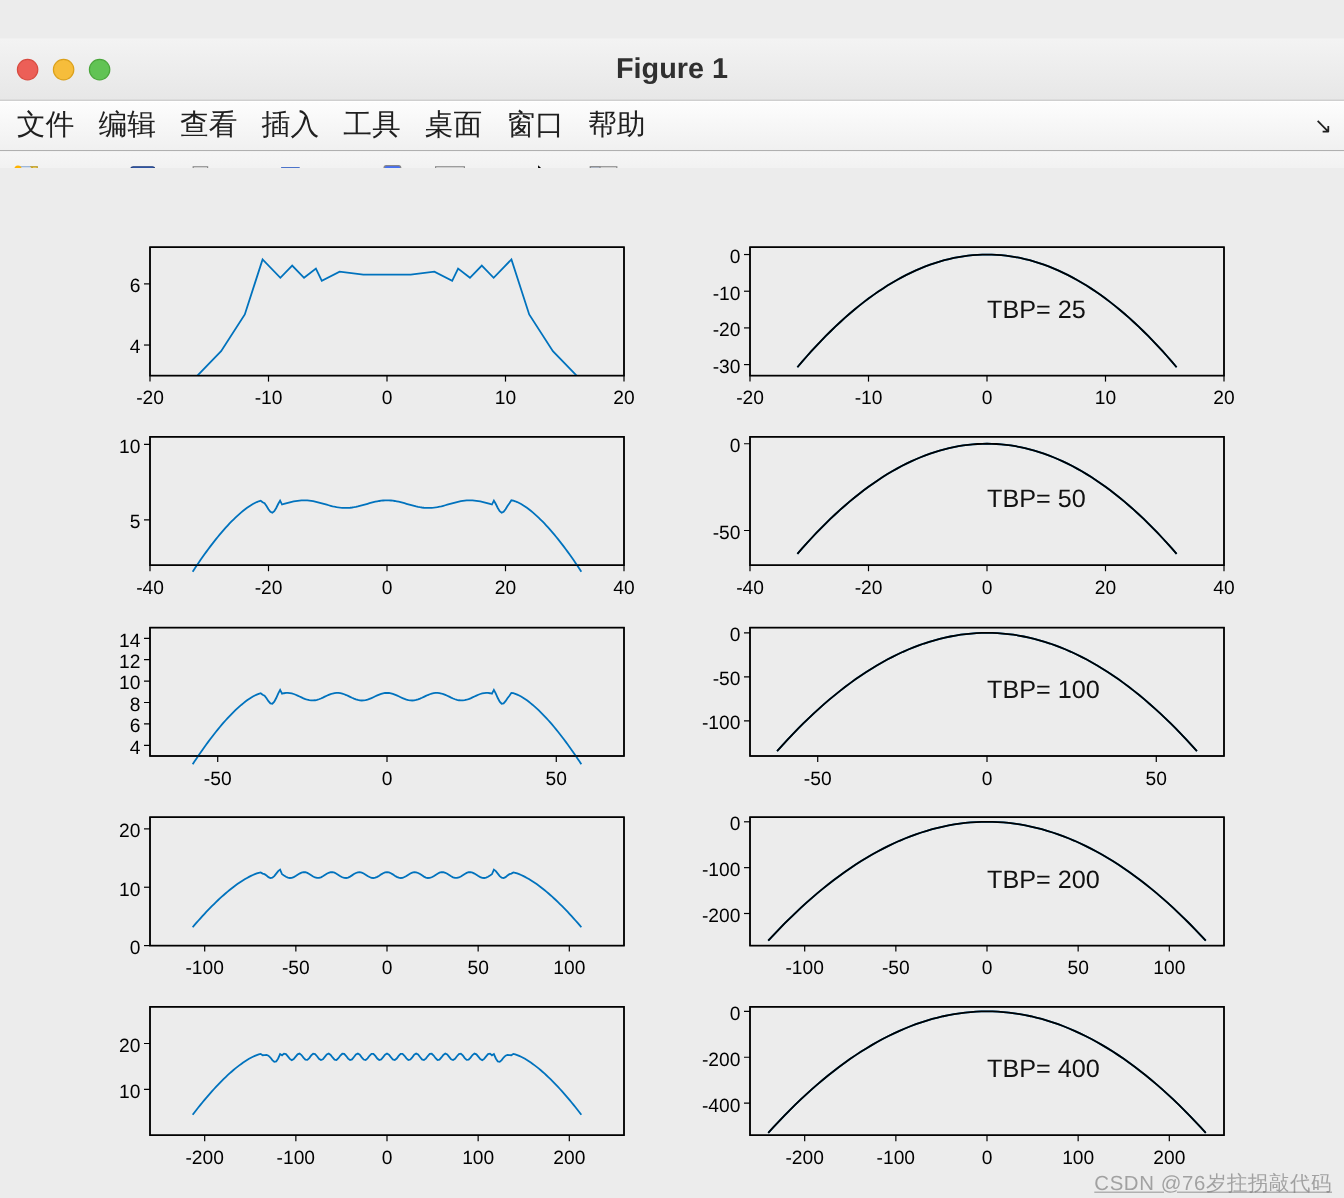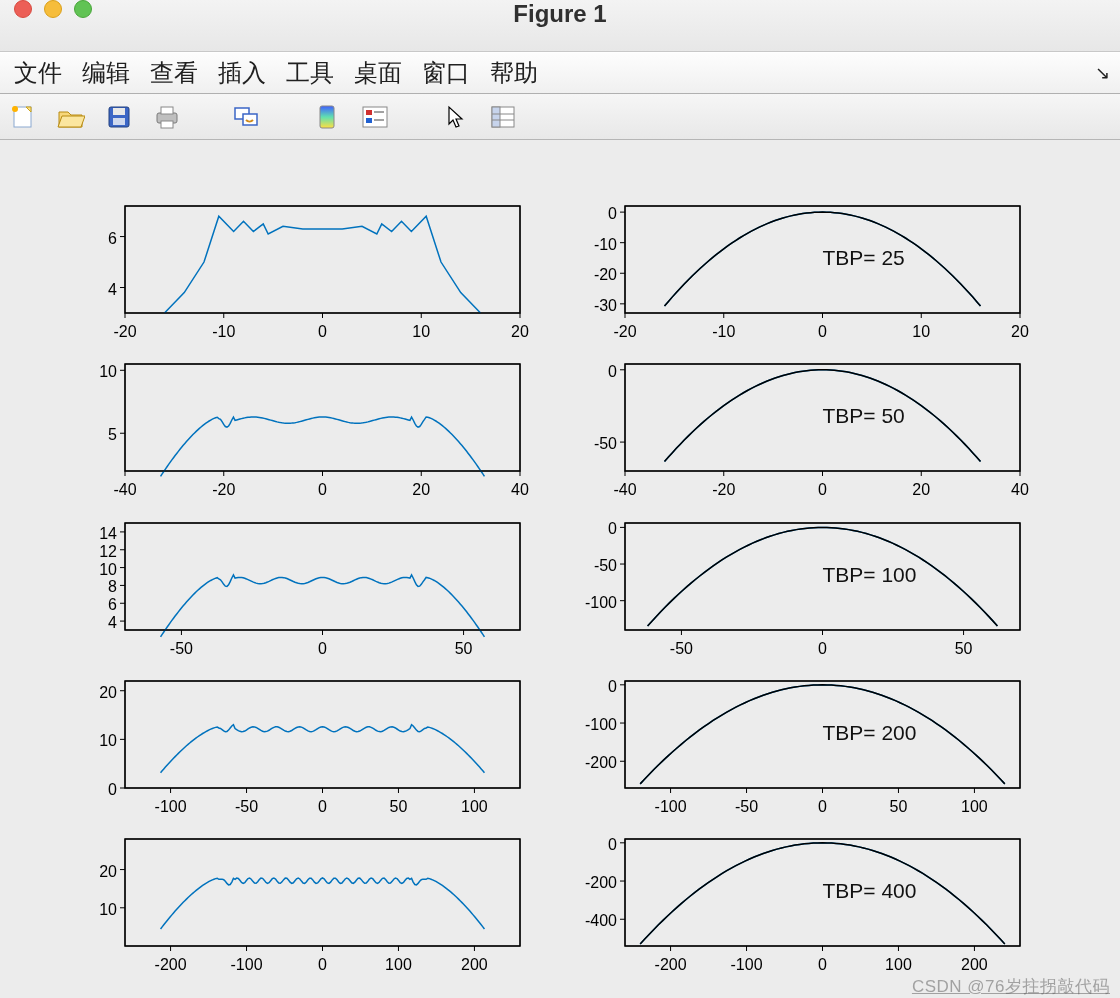--- a/index.html
+++ b/index.html
@@ -8,24 +8,25 @@
     width: 1120px; height: 998px;
     font-family: "Helvetica Neue", Arial, sans-serif;
     background: #ececec;
     overflow: hidden;
     position: relative;
   }
   
   .titlebar {
     height: 52px;
     background: linear-gradient(#f3f3f3,#e7e7e7);
-    display:flex; 
+    display:flex; align-items:center;
     padding: 0 14px;
     border-bottom: 1px solid #c8c8c8;
     position: relative;
+    margin-top: 32px;
   }
   .traffic { display:flex; gap:12px; }
   .tlight { width:18px; height:18px; border-radius:50%; }
   .tred { background:#ec5f57; border:1px solid #d84a3f;}
   .tyel { background:#f6bd3b; border:1px solid #dba019;}
   .tgrn { background:#61c354; border:1px solid #49a63a;}
   .wintitle {
     position:absolute; left:0; right:0; text-align:center;
     font-size:24px; font-weight:600; color:#303030;
     pointer-events:none;

